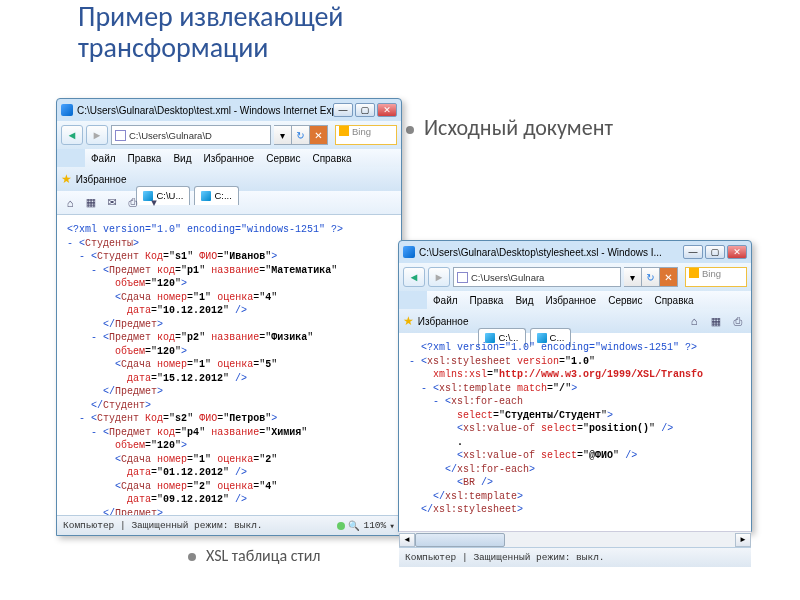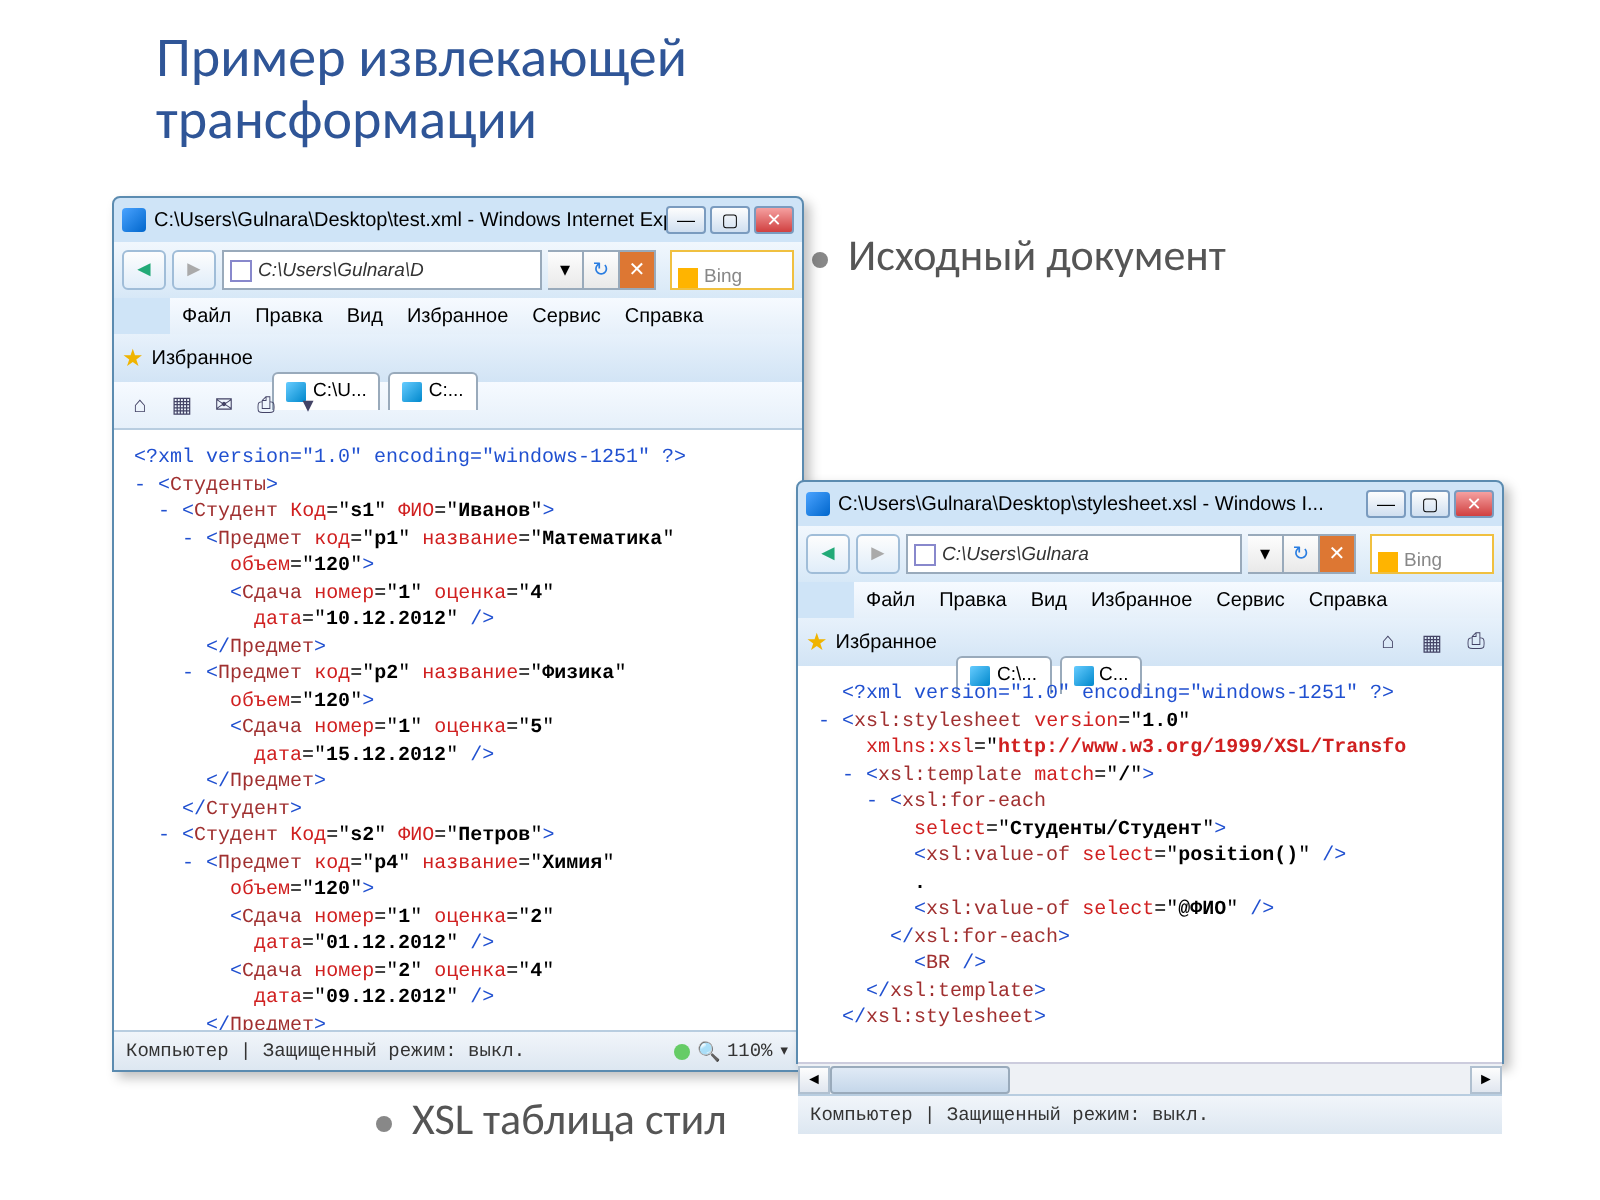--- a/index.html
+++ b/index.html
@@ -1,43 +1,43 @@
 <!DOCTYPE html>
 <html><head>
 <meta charset="utf-8">
 <style>
 * { margin: 0; padding: 0; box-sizing: border-box; }
 body { width: 800px; height: 600px; background: #fff; font-family: Calibri, Arial, sans-serif; position: relative; overflow: hidden; }
-.slide-title { color: #2f5597; font-size: 28px; padding: 14px 0 0 78px; line-height: 1.1; }
+.slide-title { color: #2f5597; font-size: 28px; padding: 2px 0 0 78px; line-height: 1.1; }
 .caption1 { position: absolute; left: 406px; top: 114px; font-size: 22px; color: #555; }
-.caption2 { position: absolute; left: 188px; top: 546px; font-size: 22px; color: #555; text-align: right; }
+.caption2 { position: absolute; left: 188px; top: 546px; font-size: 16px; color: #555; text-align: right; }
 .bullet { display: inline-block; width: 8px; height: 8px; border-radius: 50%; background: #888; margin-right: 10px; vertical-align: middle; }
 
 .window { position: absolute; background: #cfe4f7; border: 1px solid #5b8bb0; border-radius: 4px 4px 0 0; box-shadow: 3px 3px 6px rgba(0,0,0,0.25); font-size: 10px; font-family: Tahoma, sans-serif; }
 .window1 { left: 56px; top: 98px; width: 346px; height: 438px; }
 .window2 { left: 398px; top: 240px; width: 354px; height: 292px; }
 
 .titlebar { height: 22px; display: flex; align-items: center; padding: 0 4px; }
 .titlebar .ie-icon { width: 12px; height: 12px; background: linear-gradient(135deg,#4aa3ff,#0066cc); border-radius: 2px; margin-right: 4px; }
 .titlebar .title-text { flex: 1; color: #000; font-size: 10px; white-space: nowrap; overflow: hidden; }
 .winbtns { display: flex; gap: 2px; }
 .winbtn { width: 20px; height: 14px; background: linear-gradient(#fdfdfd,#d0dff0); border: 1px solid #7a9bbf; border-radius: 2px; font-size: 9px; text-align: center; line-height: 12px; }
 .winbtn.close { background: linear-gradient(#f5a0a0,#d04040); color: #fff; }
 
 .navbar { height: 28px; background: linear-gradient(#f1f7fd,#d7e8f7); display: flex; align-items: center; padding: 0 4px; gap: 3px; }
 .navbtn { width: 22px; height: 20px; background: linear-gradient(#fdfdfd,#e0edf9); border: 1px solid #a0bdd8; border-radius: 3px; display: flex; align-items: center; justify-content: center; font-size: 11px; color: #3a6; }
 .navbtn.back::before { content: "◄"; color: #2a7; }
 .navbtn.fwd::before { content: "►"; color: #aaa; }
-.addrbar { flex: 1; height: 20px; background: #fff; border: 1px solid #9ab; display: flex; align-items: center; padding: 0 3px; font-size: 9.5px; color: #333; white-space: nowrap; overflow: hidden; font-style: italic; }
+.addrbar { flex: 1; height: 20px; background: #fff; border: 1px solid #9ab; display: flex; align-items: center; padding: 0 3px; font-size: 9.5px; color: #333; white-space: nowrap; overflow: hidden; }
 .addr-icon { width: 11px; height: 11px; background: #fff; border: 1px solid #88c; margin-right: 3px; }
 .addrbtns { display: flex; }
 .addrbtns .b { width: 18px; height: 20px; border: 1px solid #9ab; border-left: none; background: linear-gradient(#fdfdfd,#e9e9e9); font-size: 10px; display: flex; align-items: center; justify-content: center; }
 .addrbtns .reload { color: #2a7de1; }
 .addrbtns .stop { background: #d73; color: #fff; }
-.searchbox { width: 62px; height: 20px; background: #fff; border: 1px solid #f0c040; display: flex; align-items: flex-end; padding: 0 3px; margin-left: 4px; font-size: 9.5px; color: #888; }
+.searchbox { width: 62px; height: 20px; background: #fff; border: 1px solid #f0c040; display: flex; align-items: flex-start; padding: 0 3px; margin-left: 4px; font-size: 9.5px; color: #888; }
 .bing-icon { width: 10px; height: 10px; background: #ffb400; margin-right: 3px; }
 
 .menubar { height: 18px; background: linear-gradient(#f6faff,#e6f0fa); display: flex; align-items: center; padding: 0 6px; gap: 12px; font-size: 10px; color: #000; margin-left: 28px; }
 
 .tabbar { height: 24px; background: linear-gradient(#e7f1fb,#d2e4f5); display: flex; align-items: center; padding: 0 4px; gap: 4px; }
 .fav-star { color: #f0b400; font-size: 12px; }
 .fav-label { font-size: 10px; color: #000; margin-right: 6px; }
 .tab { height: 19px; background: #fff; border: 1px solid #9ab; border-bottom: none; border-radius: 3px 3px 0 0; padding: 0 6px; display: flex; align-items: center; font-size: 9.5px; gap: 3px; margin-top: 32px; }
 .tab .ticon { width: 10px; height: 10px; background: linear-gradient(135deg,#6cf,#08c); border-radius: 1px; }
 .toolbar { height: 24px; background: linear-gradient(#f6faff,#e6f0fa); border-bottom: 1px solid #b8cde0; display: flex; align-items: center; padding: 0 4px; gap: 3px; }

